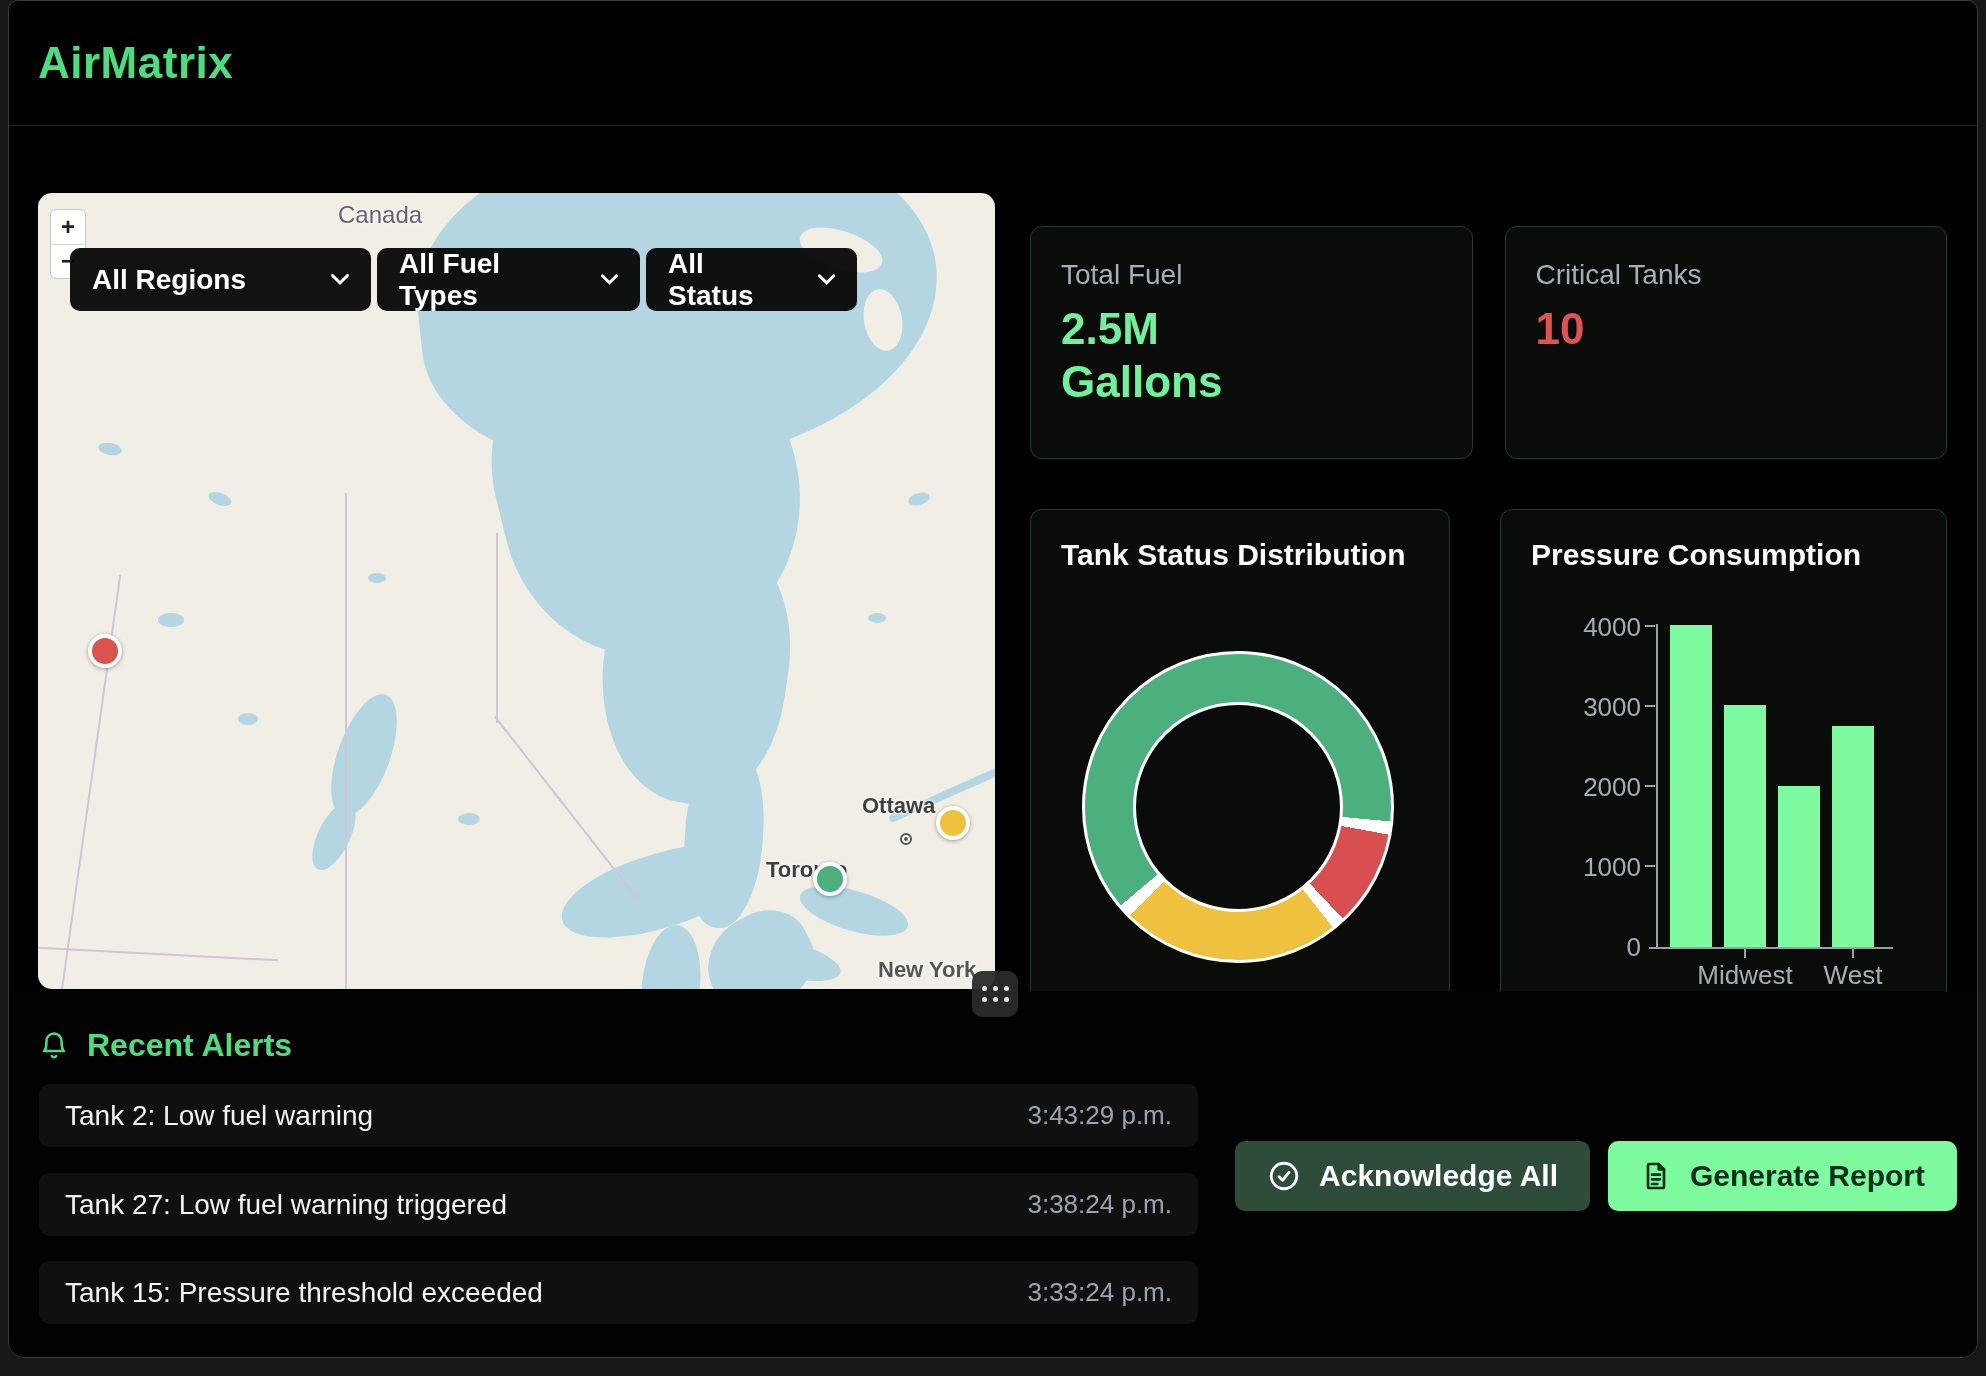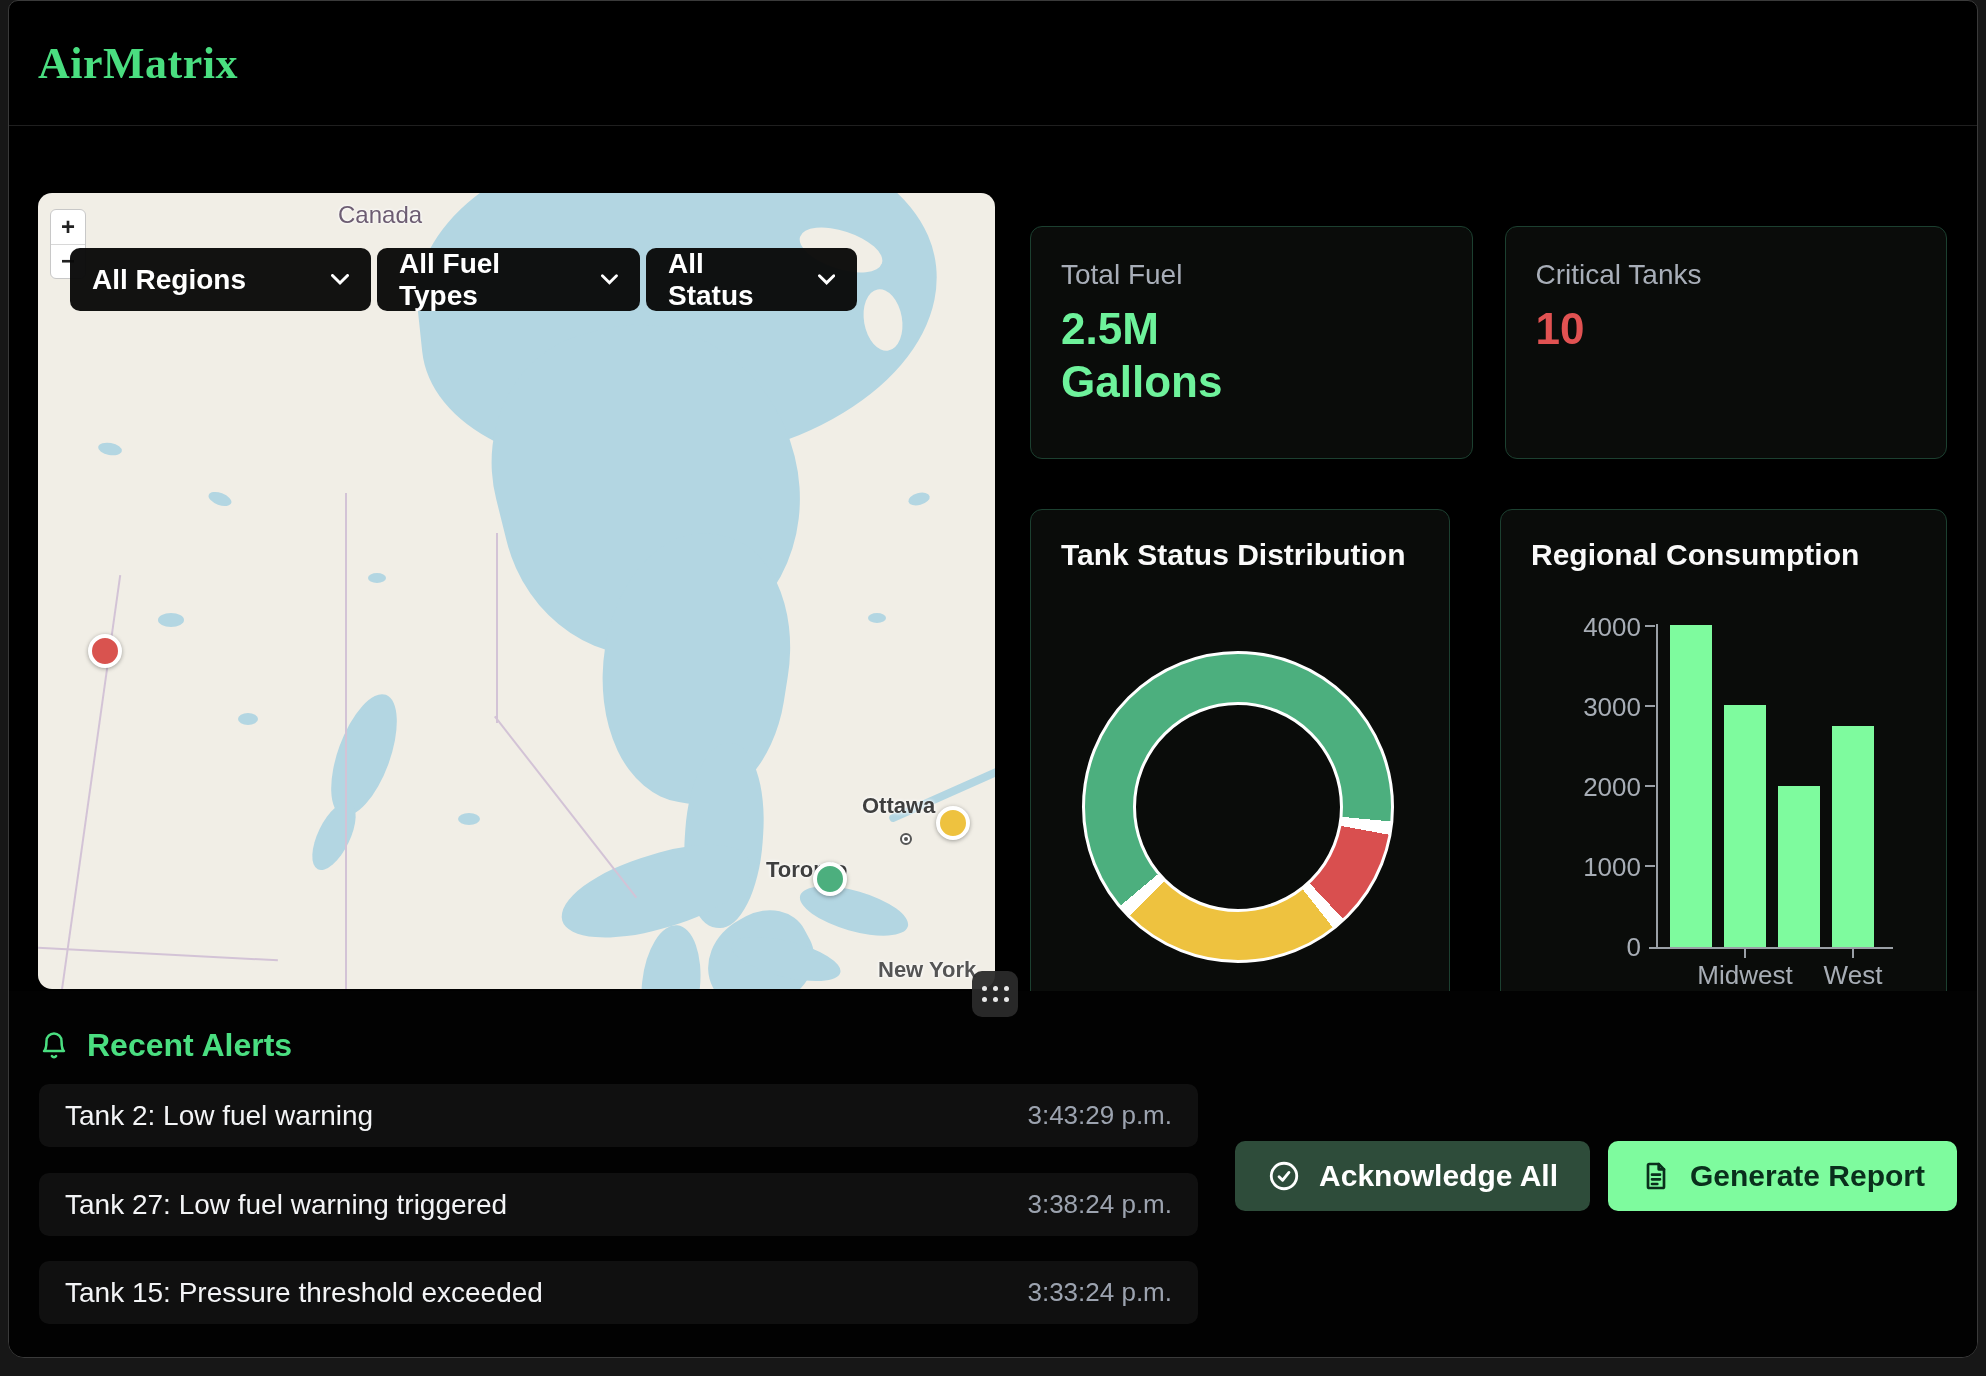--- a/index.html
+++ b/index.html
@@ -4,21 +4,21 @@
 <style>
   * { margin:0; padding:0; box-sizing:border-box; }
   html,body { width:1986px; height:1376px; overflow:hidden; background:#171717;
               font-family:"Liberation Sans","DejaVu Sans",sans-serif; }
   .app { position:absolute; top:0; left:8px; right:8px; bottom:18px;
          background:#000; border:1px solid #3a3a3a; border-radius:10px 10px 16px 16px;
          overflow:hidden; }
 
   
   .header { height:125px; display:flex; align-items:center; padding:0 50px 0 29px;
-            border-bottom:1px solid #1f1f1f;font-family:Liberation Serif, serif; }
+            border-bottom:1px solid #1f1f1f; }
   .logo { font-size:44px; font-weight:bold; color:#4ade80; letter-spacing:.5px; }
   .title-block { margin-left:72px; }
   .page-title { font-size:42px; font-weight:bold; color:#f5f5f5; letter-spacing:.3px; }
   .page-subtitle { font-size:27px; color:#4ade80; margin-top:4px; }
   .nav { margin-left:auto; display:flex; gap:118px; }
   .nav-item { font-size:28px; color:#e5e7eb; cursor:pointer; white-space:nowrap; }
 
   
   .main { position:relative; padding:67px 30px 0 29px; display:flex; }
 
@@ -213,21 +213,21 @@
       <div class="charts-row">
 
         <div class="chart-card donut-card">
           <div class="chart-title">Tank Status Distribution</div>
           <div class="donut" id="donut" style="background: conic-gradient(from 227.5deg, rgb(255, 255, 255) 0deg, rgb(255, 255, 255) 2.5deg, rgb(76, 175, 126) 2.5deg, rgb(76, 175, 126) 227.9deg, rgb(255, 255, 255) 227.9deg, rgb(255, 255, 255) 230.4deg, rgb(255, 255, 255) 230.4deg, rgb(255, 255, 255) 232.9deg, rgb(217, 79, 79) 232.9deg, rgb(217, 79, 79) 269.3deg, rgb(255, 255, 255) 269.3deg, rgb(255, 255, 255) 271.8deg, rgb(255, 255, 255) 271.8deg, rgb(255, 255, 255) 274.3deg, rgb(238, 194, 63) 274.3deg, rgb(238, 194, 63) 357.5deg, rgb(255, 255, 255) 357.5deg, rgb(255, 255, 255) 360deg);">
             <div class="donut-hole"></div>
           </div>
         </div>
 
         <div class="chart-card bar-card">
-          <div class="chart-title">Regional Consumption</div>
+          <div class="chart-title">Pressure Consumption</div>
           <div class="axis-y-label" style="top:102px;">4000</div>
           <div class="axis-y-label" style="top:182px;">3000</div>
           <div class="axis-y-label" style="top:262px;">2000</div>
           <div class="axis-y-label" style="top:342px;">1000</div>
           <div class="axis-y-label" style="top:422px;">0</div>
           <div class="axis-tick-y" style="left:144px; top:115px;"></div>
           <div class="axis-tick-y" style="left:144px; top:195px;"></div>
           <div class="axis-tick-y" style="left:144px; top:275px;"></div>
           <div class="axis-tick-y" style="left:144px; top:355px;"></div>
           <div class="axis-line-y"></div>

